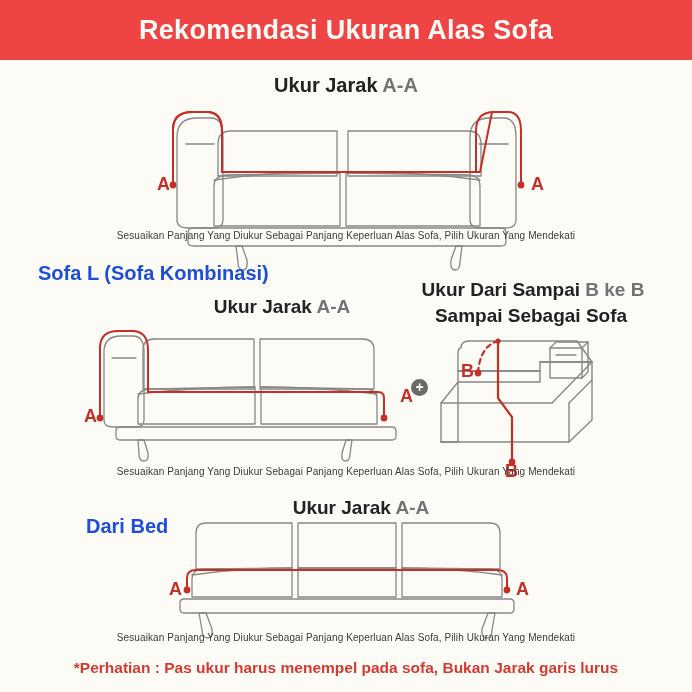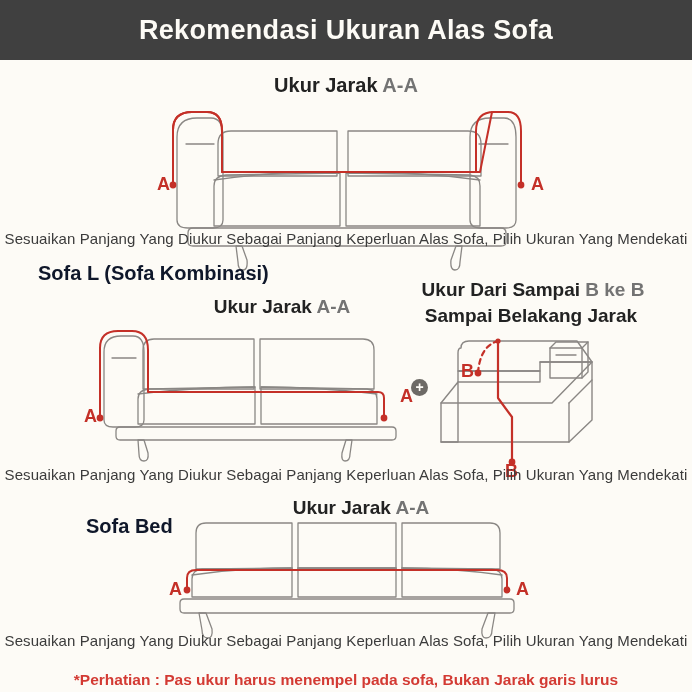--- a/index.html
+++ b/index.html
@@ -20,21 +20,21 @@
     height: 692px;
     background: #fdfbf6;
   }
 
   
   .header-band {
     position: absolute;
     left: 0; top: 0;
     width: 692px;
     height: 60px;
-    background: #404040;
+    background: #ef4444;
     display: flex;
     align-items: center;
     justify-content: center;
   }
   .header-title {
     color: #fdfbf6;
     font-size: 27px;
     font-weight: bold;
     letter-spacing: 0.3px;
     white-space: nowrap;
@@ -50,50 +50,49 @@
     font-weight: bold;
     color: #222222;
     white-space: nowrap;
   }
   .red { color: #737373; }
   .caption {
     position: absolute;
     left: 0;
     width: 692px;
     text-align: center;
-    font-size: 15px;
+    font-size: 10px;
     color: #3b3b3b;
     letter-spacing: 0.1px;
     white-space: nowrap;
   }
   .sect-label {
     position: absolute;
     font-size: 20px;
     font-weight: bold;
-    color: #0f172a;
+    color: #1d4ed8;
     white-space: nowrap;
   }
   .block-head {
     position: absolute;
     font-size: 19px;
     font-weight: bold;
     color: #222222;
     white-space: nowrap;
     text-align: center;
   }
   .warn {
     position: absolute;
     left: 0;
     width: 692px;
     text-align: center;
     font-size: 15.5px;
     font-weight: bold;
     color: #d33a33;
     white-space: nowrap;
-    margin-top: 12px;
   }
   .svg-layer {
     position: absolute;
     left: 0; top: 0;
   }
   .pt-label {
     position: absolute;
     font-size: 18px;
     font-weight: bold;
     color: #c43028;
@@ -165,21 +164,21 @@
 
   <div class="sect-label" style="left:38px; top:262px;">Sofa L (Sofa Kombinasi)</div>
 
   <div class="block-head" style="left:152px; top:296px; width:260px;">
     <span>Ukur Jarak </span><span class="red">A-A</span>
   </div>
 
   <div class="block-head" style="left:388px; top:279px; width:290px;">
     <span>Ukur Dari Sampai </span><span class="red">B ke B</span>
   </div>
-  <div class="block-head" style="left:386px; top:305px; width:290px;">Sampai Belakang Jarak</div>
+  <div class="block-head" style="left:386px; top:305px; width:290px;">Sampai Sebagai Sofa</div>
 
   <svg class="svg-layer" width="692" height="692" viewBox="0 0 692 692" style="pointer-events:none;">
     <g fill="none" stroke="#8a8784" stroke-width="1.3" stroke-linecap="round" stroke-linejoin="round">
 
       <path d="M143 350 Q143 339 154 339 L254 339 L254 389 L143 389 Z"></path>
       <path d="M260 339 L363 339 Q374 339 374 350 L374 389 L260 389 Z"></path>
 
       <path d="M138 399 Q138 390 149 389 L255 387 L255 424 L138 424 Z"></path>
       <path d="M261 387 L367 389 Q377 390 377 399 L377 424 L261 424 Z"></path>
       <path d="M138 394 Q196 387 255 387"></path>
@@ -235,21 +234,21 @@
   <div class="pt-label" style="left:505px; top:461px;">B</div>
 
   <div class="plus-icon" style="left:411px; top:379px;">+</div>
 
   <div class="caption" style="top:466px;">Sesuaikan Panjang Yang Diukur Sebagai Panjang Keperluan Alas Sofa, Pilih Ukuran Yang Mendekati</div>
 
   <div class="block-head" style="left:246px; top:497px; width:230px;">
     <span>Ukur Jarak </span><span class="red">A-A</span>
   </div>
 
-  <div class="sect-label" style="left:86px; top:515px;">Sofa Bed</div>
+  <div class="sect-label" style="left:86px; top:515px;">Dari Bed</div>
 
   <svg class="svg-layer" width="692" height="692" viewBox="0 0 692 692" style="pointer-events:none;">
     <g fill="none" stroke="#8a8784" stroke-width="1.3" stroke-linecap="round" stroke-linejoin="round">
 
       <path d="M196 533 Q196 523 206 523 L292 523 L292 569 L196 569 Z"></path>
       <path d="M298 523 L396 523 L396 569 L298 569 Z"></path>
       <path d="M402 523 L490 523 Q500 523 500 533 L500 569 L402 569 Z"></path>
 
       <path d="M192 579 Q192 570 202 569 L292 568 L292 597 L192 597 Z"></path>
       <path d="M298 568 L396 568 L396 597 L298 597 Z"></path>

